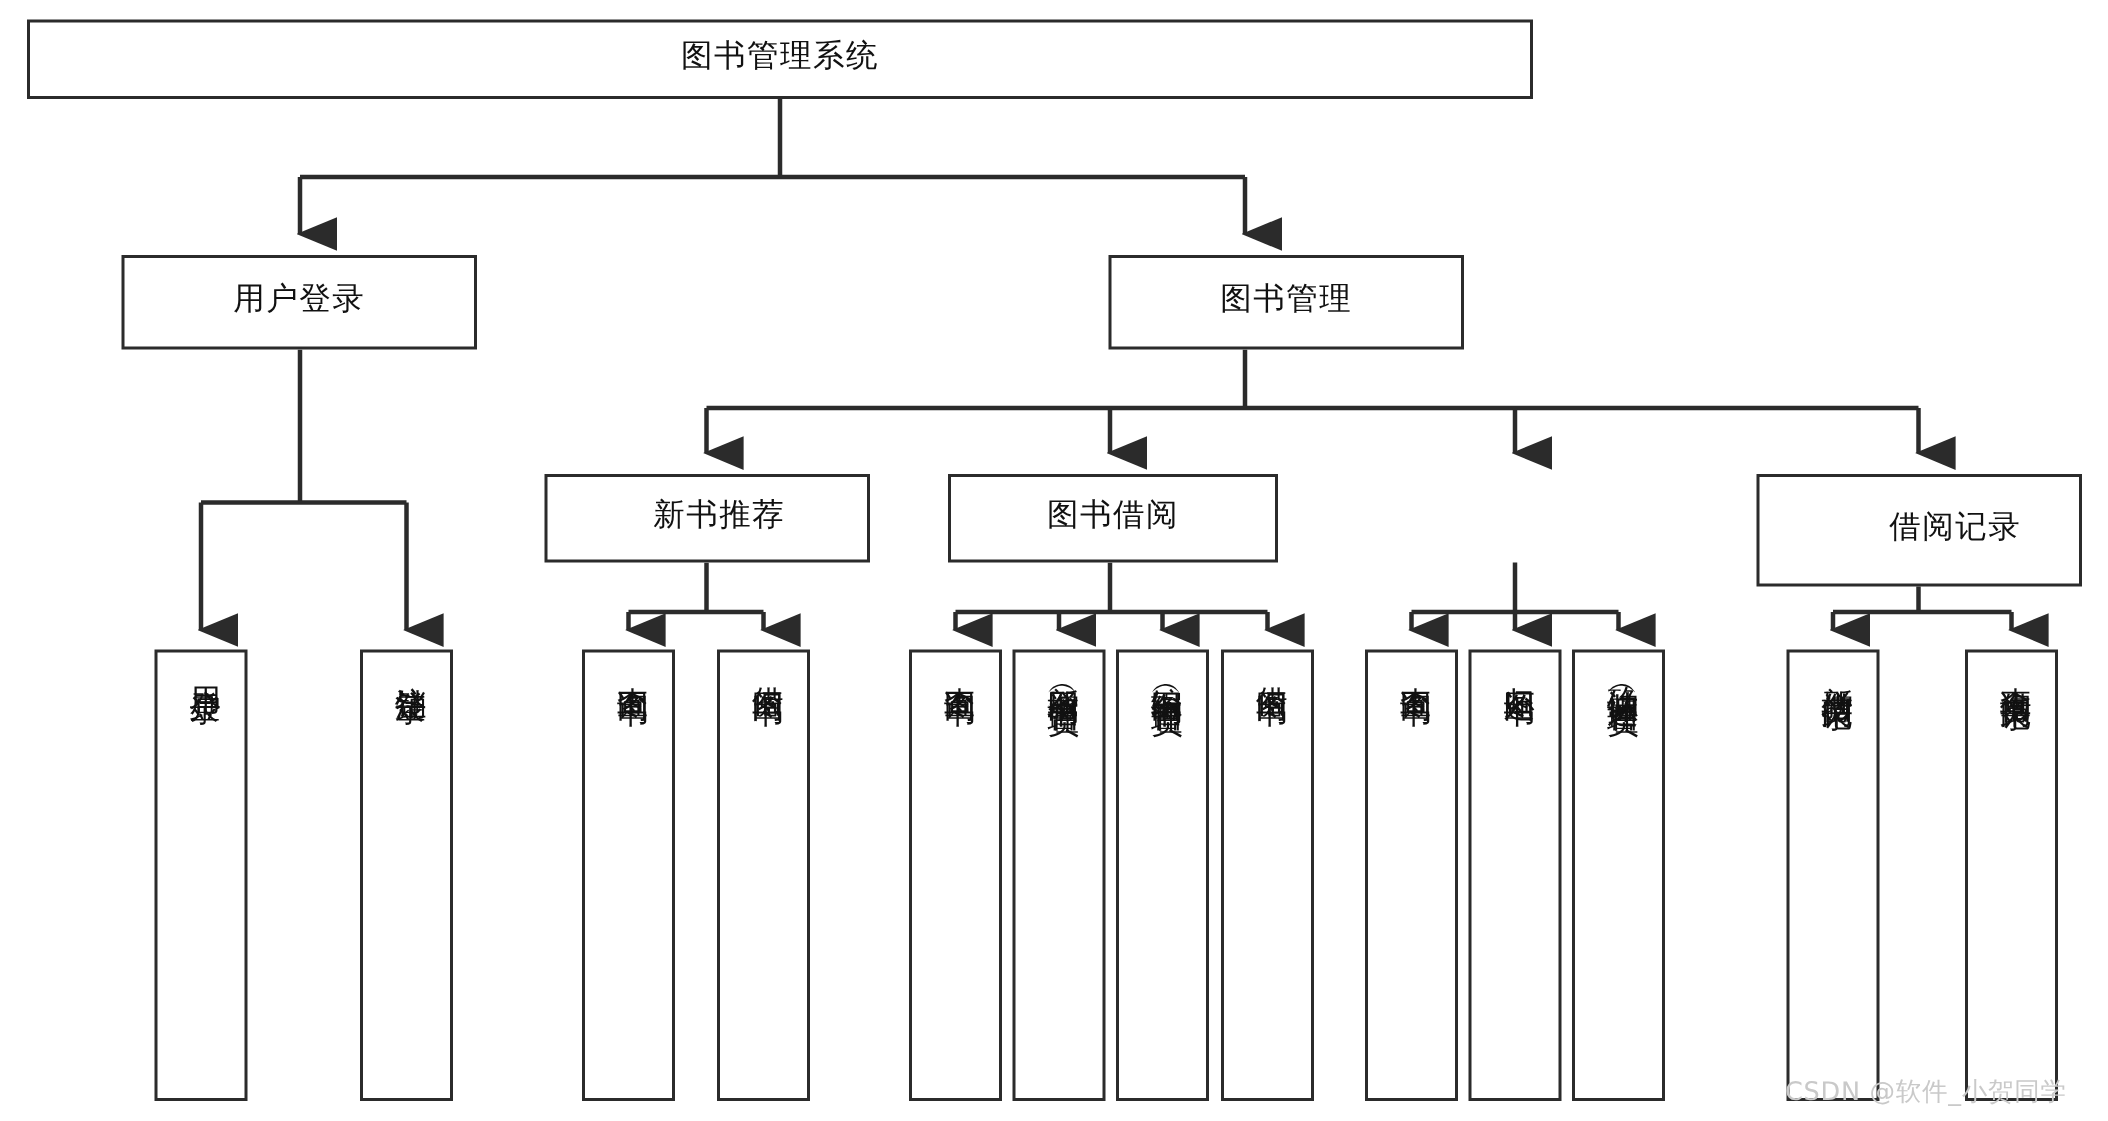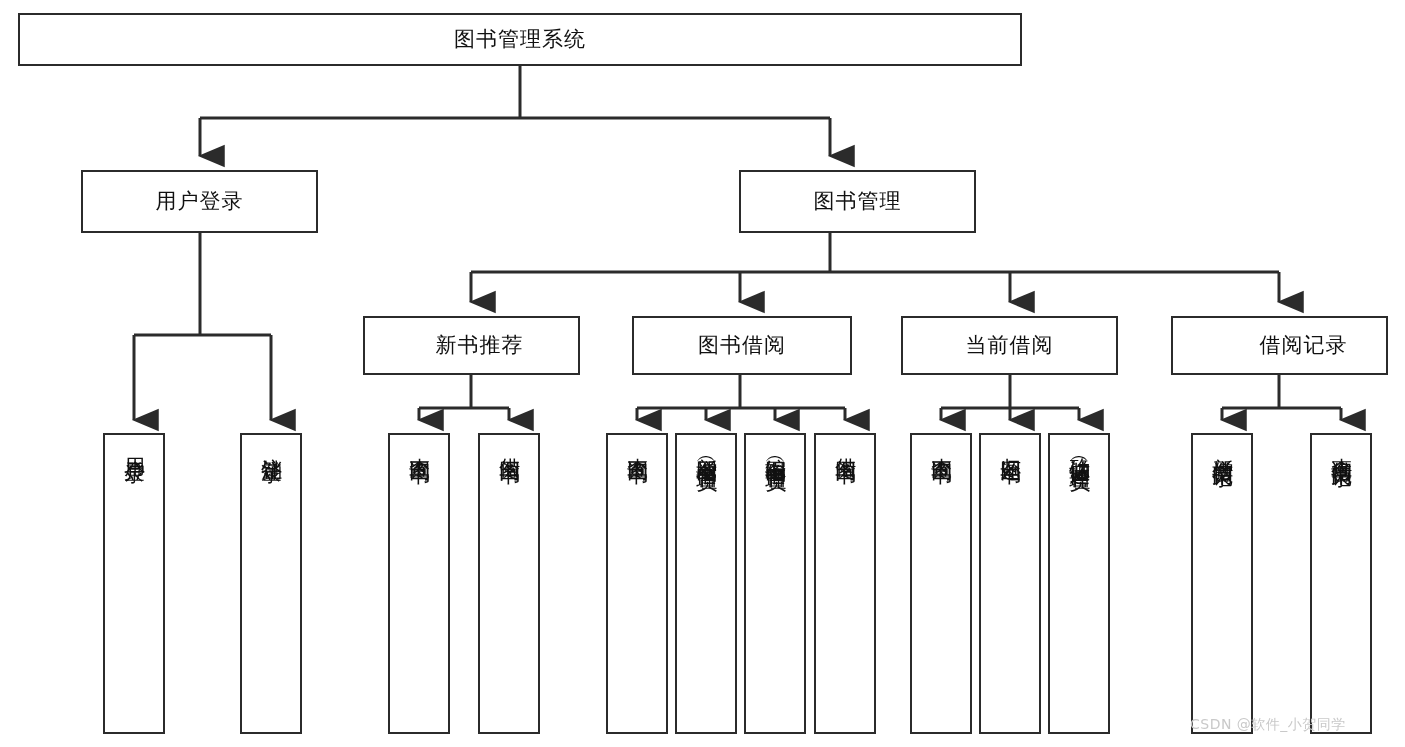--- a/index.html
+++ b/index.html
@@ -2,28 +2,28 @@
 <html><head>
 <meta charset="utf-8">
 <style>
   html,body{margin:0;padding:0;background:#ffffff;}
   body{font-family:"DejaVu Sans","Liberation Sans",sans-serif;}
   #canvas{position:relative;width:1405px;height:747px;background:#ffffff;overflow:hidden;}
   svg.edges{position:absolute;left:0;top:0;width:1405px;height:747px;pointer-events:none;}
   .node{position:absolute;box-sizing:border-box;background:#ffffff;border:2px solid #2b2b2b;
         display:flex;align-items:center;justify-content:center;color:#111111;}
   .node.level0{border-width:2px;}
-  .node-label{display:block;text-align:left;line-height:1.0;white-space:pre;}
+  .node-label{display:block;text-align:left;line-height:1.0;white-space:pre;font-family:Liberation Mono, monospace;}
   .node.horiz .node-label{font-size:21px;letter-spacing:1px;}
   .node.leaf{padding:6px 2px;align-items:flex-start;justify-content:center;}
   .node.leaf .node-label{
      writing-mode:vertical-rl;text-orientation:upright;
      font-size:21px;line-height:1.32;letter-spacing:2px;white-space:pre;
   }
-  .watermark{position:absolute;color:#c9c9c9;font-size:14px;letter-spacing:0.5px;
+  .watermark{position:absolute;color:#c9c9c9;font-size:17px;letter-spacing:0.5px;
              white-space:nowrap;user-select:none;}
 </style>
 </head>
 <body>
 
 <div id="canvas">
 
   <svg class="edges" viewBox="0 0 1405 747" xmlns="http://www.w3.org/2000/svg">
     <defs>
       <marker id="arw" viewBox="0 0 12 12" refX="6" refY="11" markerWidth="9" markerHeight="9" orient="auto-start-reverse">
@@ -85,24 +85,21 @@
   <div class="node horiz" style="left:711px;top:170px;width:237px;height:63px;margin-left:28px;">
     <span class="node-label">图书管理</span>
   </div>
 
   <div class="node horiz" style="left:363px;top:316px;width:217px;height:59px;padding-left:16px;">
     <span class="node-label">新书推荐</span>
   </div>
   <div class="node horiz" style="left:632px;top:316px;width:220px;height:59px;">
     <span class="node-label">图书借阅</span>
   </div>
-  <div class="node horiz" style="left:901px;top:316px;width:217px;height:59px;">
-    <span class="node-label">当前借阅</span>
-  </div>
-  <div class="node horiz" style="left:1171px;top:316px;width:217px;height:59px;padding-left:48px;">
+  <div class="node horiz" style="left:1171px;top:316px;width:217px;height:75px;padding-left:48px;">
     <span class="node-label">借阅记录</span>
   </div>
 
   <div class="node leaf" style="left:103px;top:433px;width:62px;height:301px;">
     <span class="node-label">用户登录</span>
   </div>
   <div class="node leaf" style="left:240px;top:433px;width:62px;height:301px;">
     <span class="node-label">注销登录</span>
   </div>
 

